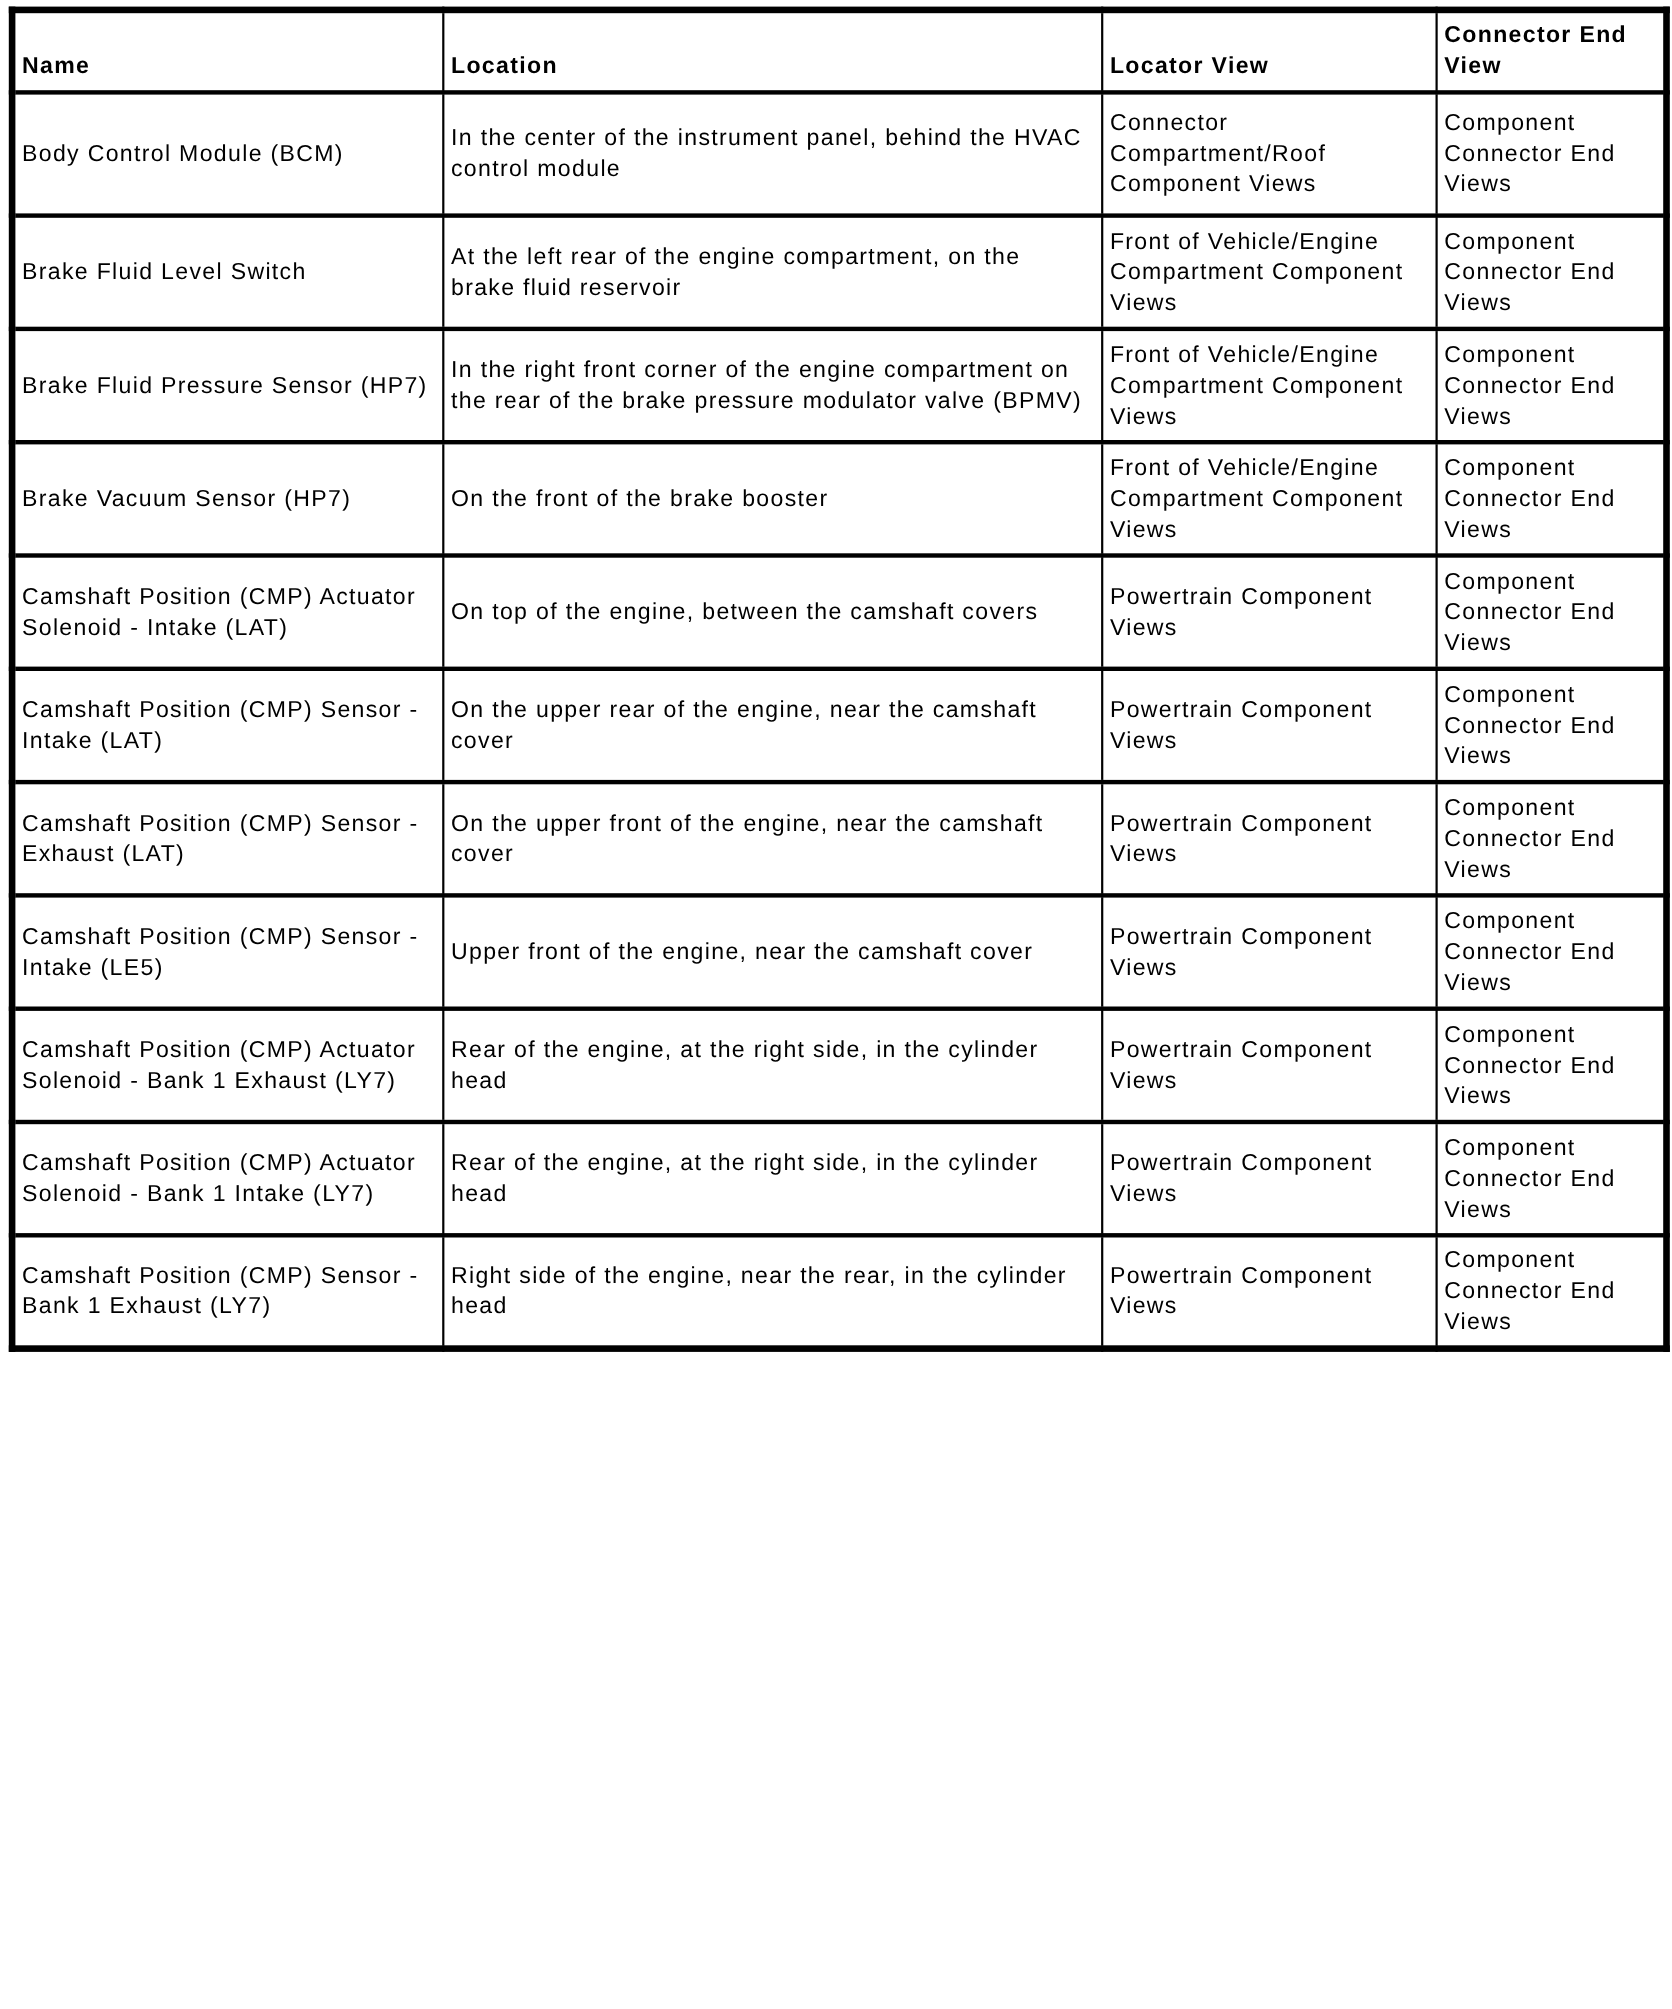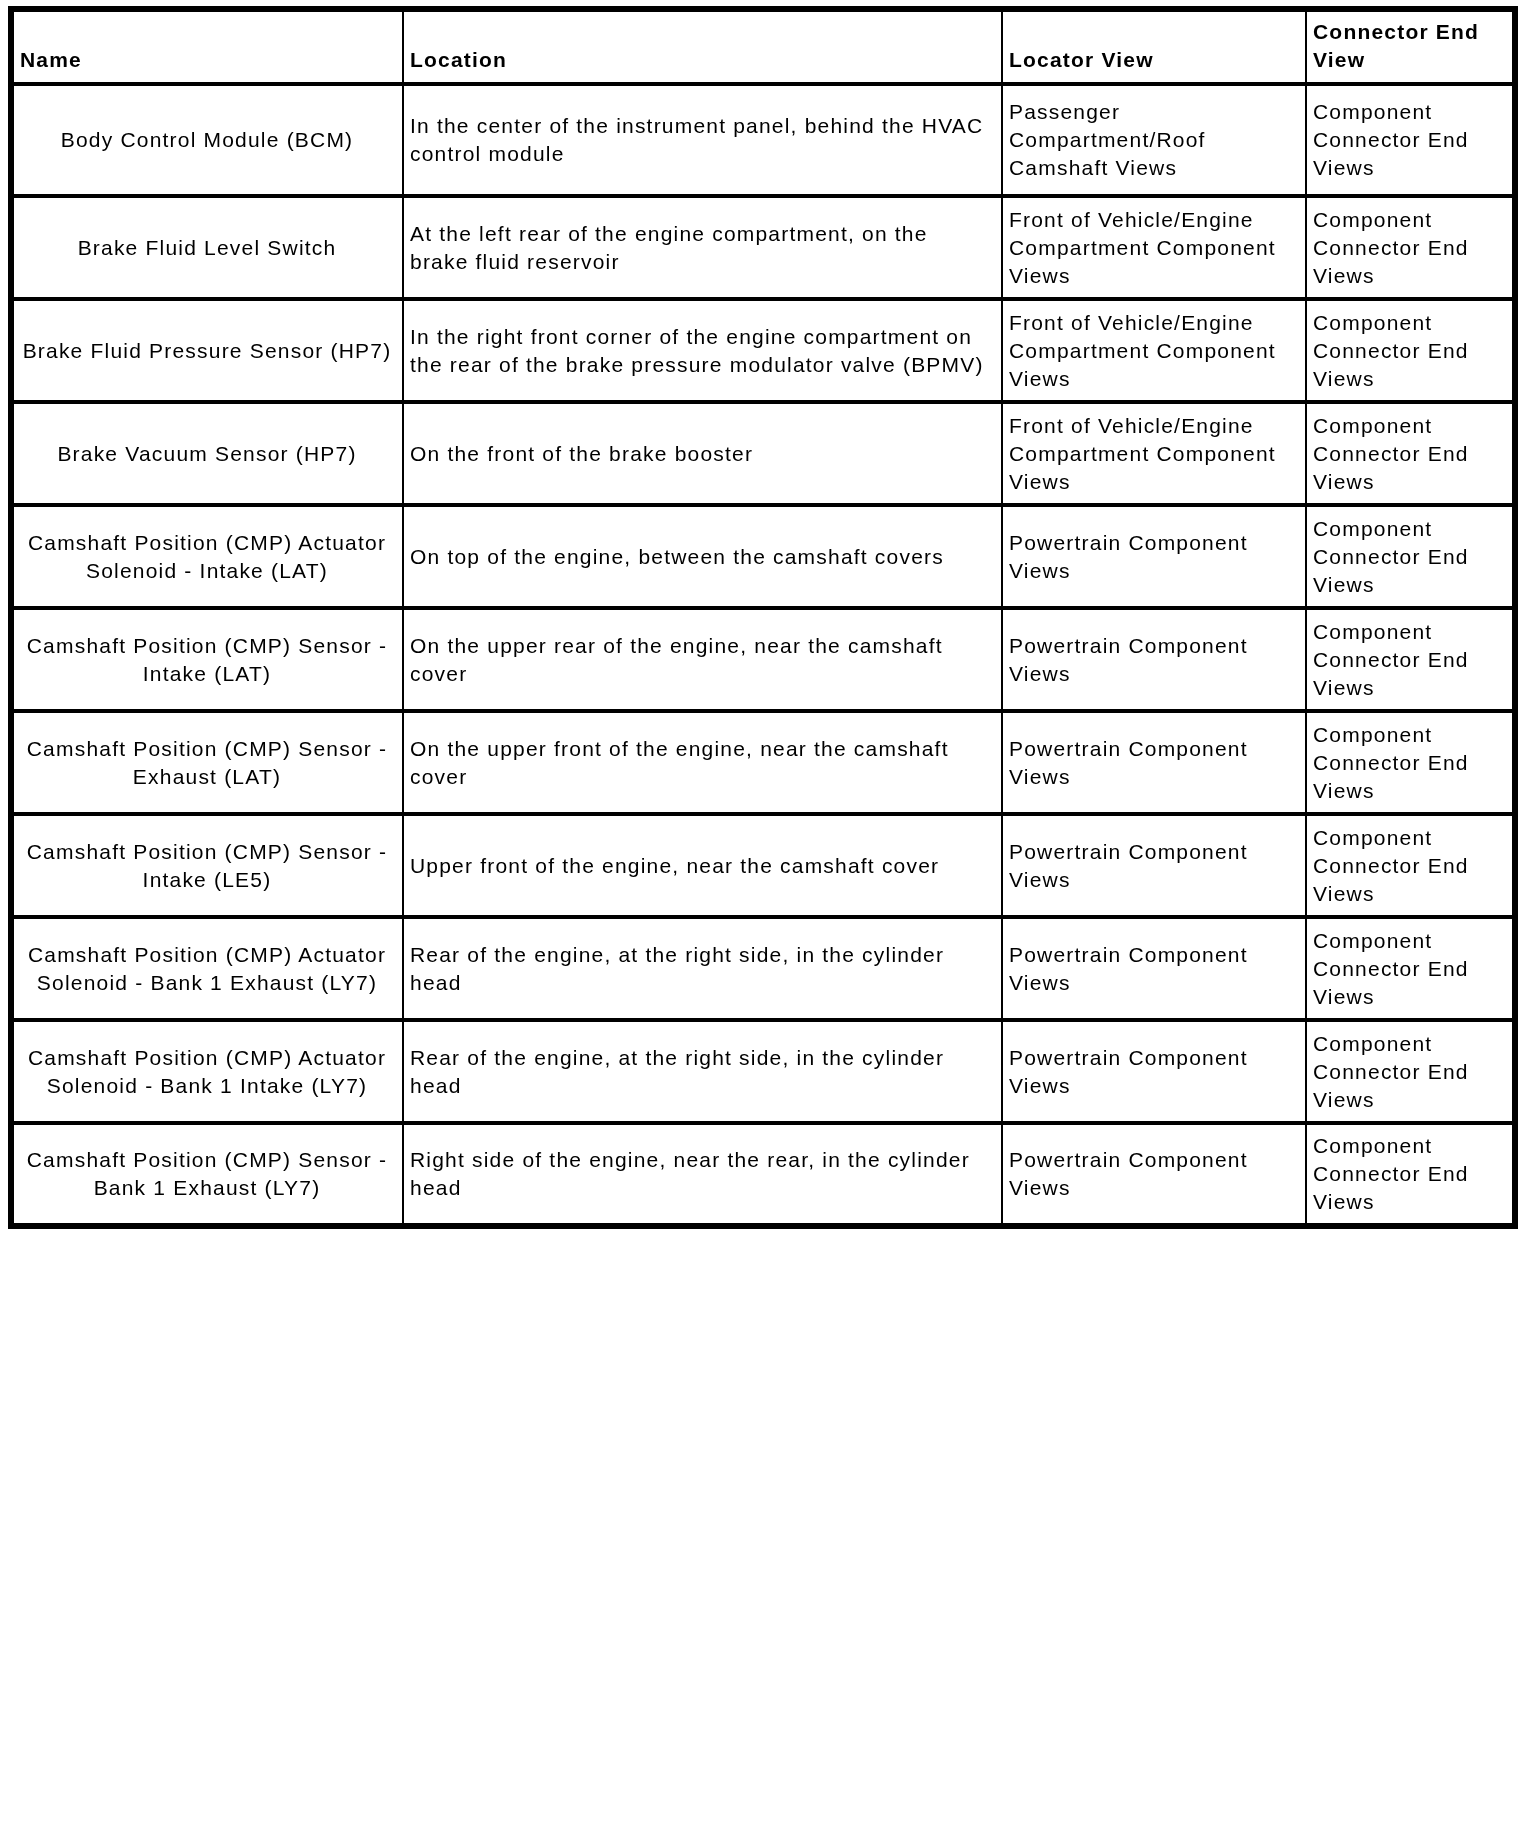--- a/index.html
+++ b/index.html
@@ -45,21 +45,21 @@
     vertical-align: middle;
     padding: 6px 8px 6px 6px;
   }
   tbody tr {
     height: 103px;
   }
   tbody tr.tall {
     height: 112px;
   }
   td.c-name {
-    text-align: center;
+    text-align: left;
     padding: 6px 12px;
   }
   td.c-location,
   td.c-locator,
   td.c-connector {
     text-align: left;
   }
 </style>
 </head>
 <body>
@@ -77,21 +77,21 @@
         <th>Name</th>
         <th>Location</th>
         <th>Locator View</th>
         <th>Connector End View</th>
       </tr>
     </thead>
     <tbody>
       <tr class="tall">
         <td class="c-name">Body Control Module (BCM)</td>
         <td class="c-location">In the center of the instrument panel, behind the HVAC control module</td>
-        <td class="c-locator">Passenger Compartment/Roof Camshaft Views</td>
+        <td class="c-locator">Connector Compartment/Roof Component Views</td>
         <td class="c-connector">Component Connector End Views</td>
       </tr>
       <tr>
         <td class="c-name">Brake Fluid Level Switch</td>
         <td class="c-location">At the left rear of the engine compartment, on the brake fluid reservoir</td>
         <td class="c-locator">Front of Vehicle/Engine Compartment Component Views</td>
         <td class="c-connector">Component Connector End Views</td>
       </tr>
       <tr>
         <td class="c-name">Brake Fluid Pressure Sensor (HP7)</td>

